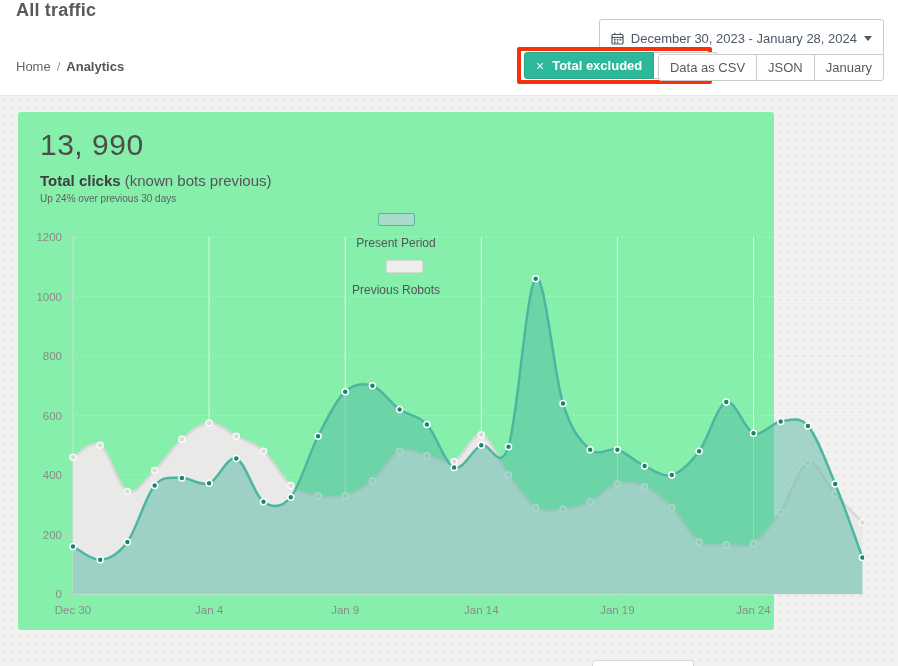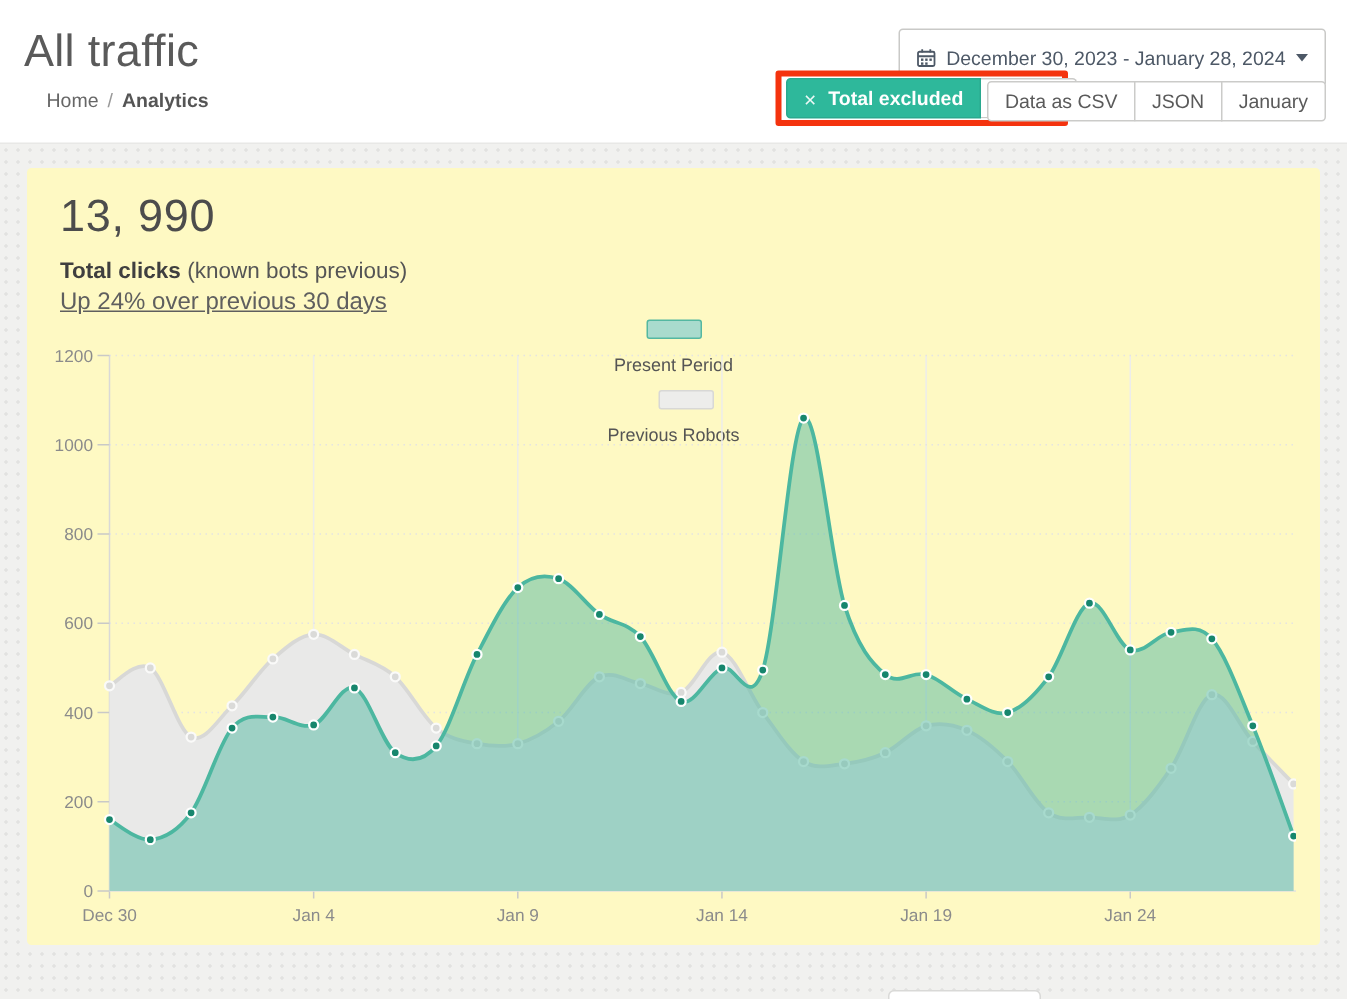--- a/index.html
+++ b/index.html
@@ -6,47 +6,47 @@
   html,body { margin:0; padding:0; }
   body {
     width:898px; height:666px; position:relative; overflow:hidden;
     font-family:"Liberation Sans", sans-serif;
     background-color:#f1f1ef;
     background-image: radial-gradient(#e2e2e0 1px, transparent 1.2px);
     background-size:8px 8px;
   }
   
   .topbar { position:absolute; top:0; left:0; right:0; height:96px; background:#fff; border-bottom:1px solid #e8e8e6; }
-  .page-title { position:absolute; top:18px; left:16px; font-size:30px; font-weight:400; color:#5a5a5a; letter-spacing:.2px; }
-  .breadcrumb { position:absolute; top:59px; left:31px; font-size:13px; color:#666; }
+  .page-title { position:absolute; top:0; left:16px; font-size:18px; font-weight:700; color:#5a5a5a; letter-spacing:.2px; }
+  .breadcrumb { position:absolute; top:59px; left:16px; font-size:13px; color:#666; }
   .breadcrumb .sep { color:#999; margin:0 6px; }
   .breadcrumb .current { font-weight:bold; color:#555; }
   
   .date-btn { position:absolute; top:19px; right:14px; height:39px; display:flex; align-items:center; gap:7px;
     padding:0 11px; background:#fff; border:1px solid #c9c9c7; border-radius:3px; font-size:13px; color:#4d5866; cursor:pointer; }
   .caret { width:0; height:0; border-left:4px solid transparent; border-right:4px solid transparent; border-top:5px solid #4d5866; }
   
   .annotation-box { position:absolute; top:47px; left:517px; width:195px; height:37px; border:4px solid #f4330e; border-radius:2px; background:#fff; }
   .filter-group { position:absolute; top:1px; left:3px; display:flex; height:27px; }
   .btn { display:flex; align-items:center; font-size:13px; height:27px; padding:0 11px; background:#fff; border:1px solid #cbcbc9; color:#5a6470; cursor:pointer; white-space:nowrap; }
   .btn-teal { background:#2eb89b; border-color:#2aa98f; color:#fff; font-weight:bold; border-radius:3px 0 0 3px; gap:8px; }
   .btn-teal .x { font-weight:normal; font-size:14px; opacity:.9; }
   .btn-unique { border-radius:0 3px 3px 0; border-left:none; }
   
   .export-group { position:absolute; top:54px; right:14px; display:flex; }
   .export-group .btn { color:#5a5a5a; }
   .export-group .btn + .btn { margin-left:-1px; }
   .export-group .btn:first-child { border-radius:3px 0 0 3px;text-align:center; }
   .export-group .btn:last-child { border-radius:0 3px 3px 0; }
   
-  .card { position:absolute; top:112px; left:18px; width:862px; height:518px; background:#fef9c3; border-radius:3px; }
+  .card { position:absolute; top:112px; left:18px; width:756px; height:518px; background:#86efac; border-radius:3px; }
   .stat-number { position:absolute; left:22px; top:16px; font-size:30px; font-weight:300; color:#4c4c4c; letter-spacing:.5px; }
   .stat-label { position:absolute; left:22px; top:60px; font-size:15px; color:#555; }
   .stat-label b { color:#3f3f3f; }
-  .stat-sub { position:absolute; left:22px; top:81px; font-size:16px; color:#5f5f5f;text-decoration:underline; }
+  .stat-sub { position:absolute; left:22px; top:81px; font-size:10px; color:#5f5f5f; }
   .legend { position:absolute; top:101px; left:0; width:100%; display:flex; justify-content:center; align-items:center; gap:10px; font-size:12px; color:#555;flex-direction:column; }
   .swatch { width:37px; height:13px; border-radius:2px; display:inline-block; }
   .swatch-present { background:#a9dbcd; border:1px solid #54b8a1; }
   .swatch-previous { background:#ededeb; border:1px solid #d8d8d6; margin-left:16px; }
   .chart-wrap { position:absolute; left:16px; top:110px; }
   svg text { font-family:"Liberation Sans", sans-serif; }
   
   .cutoff-box { position:absolute; left:592px; top:660px; width:102px; height:12px; background:#fff; border:1px solid #d9d9d7; border-radius:4px 4px 0 0; }
 </style>
 </head>

